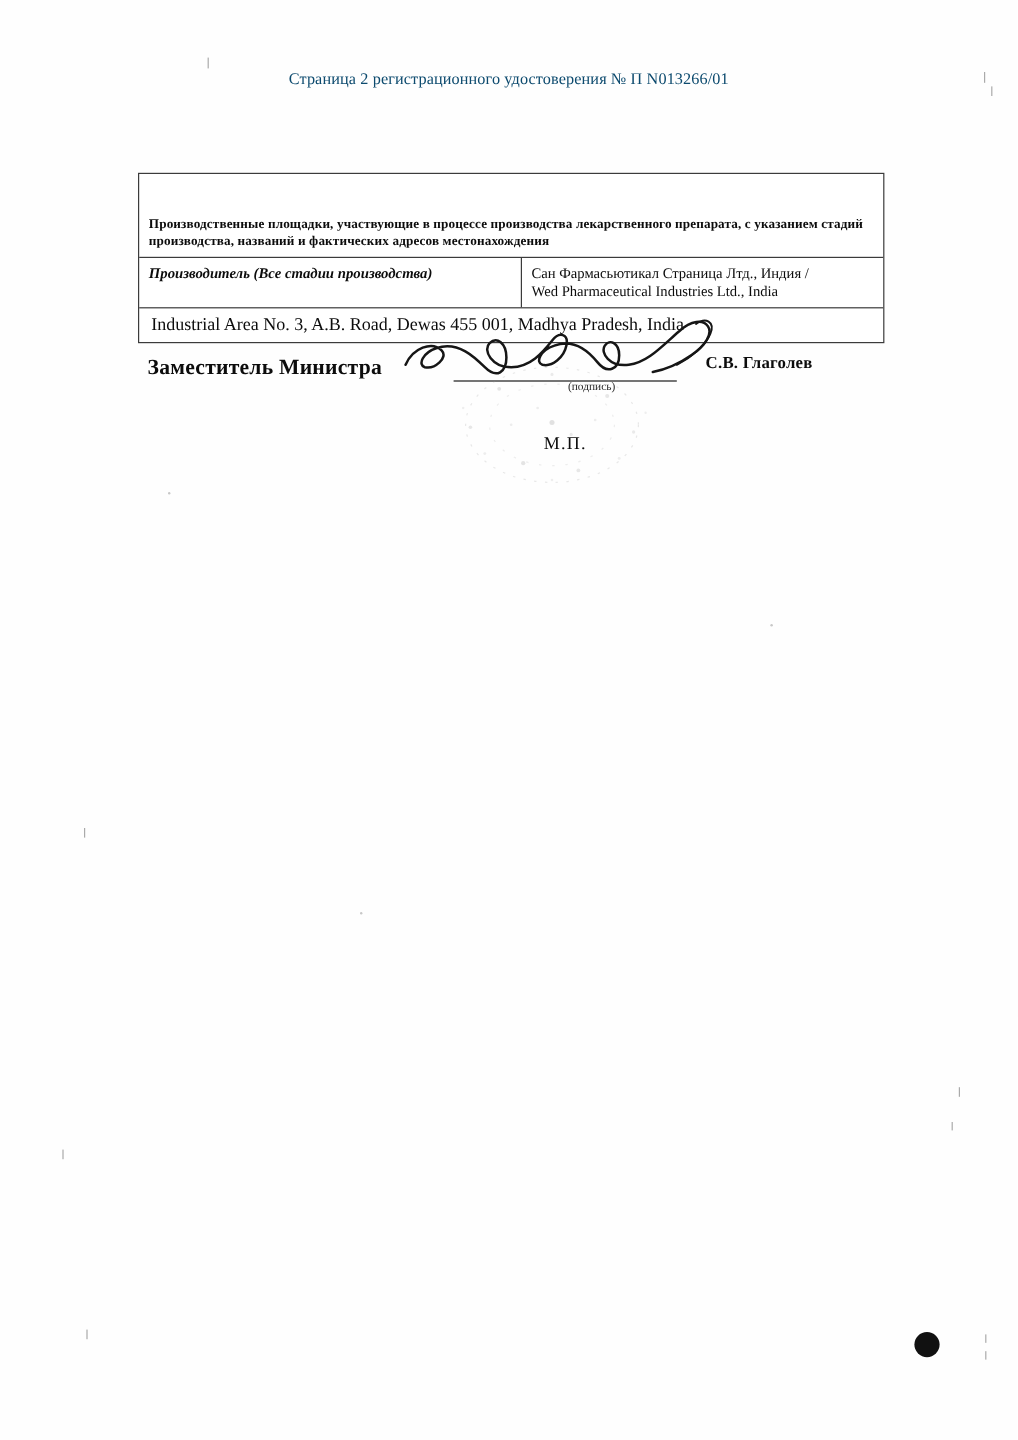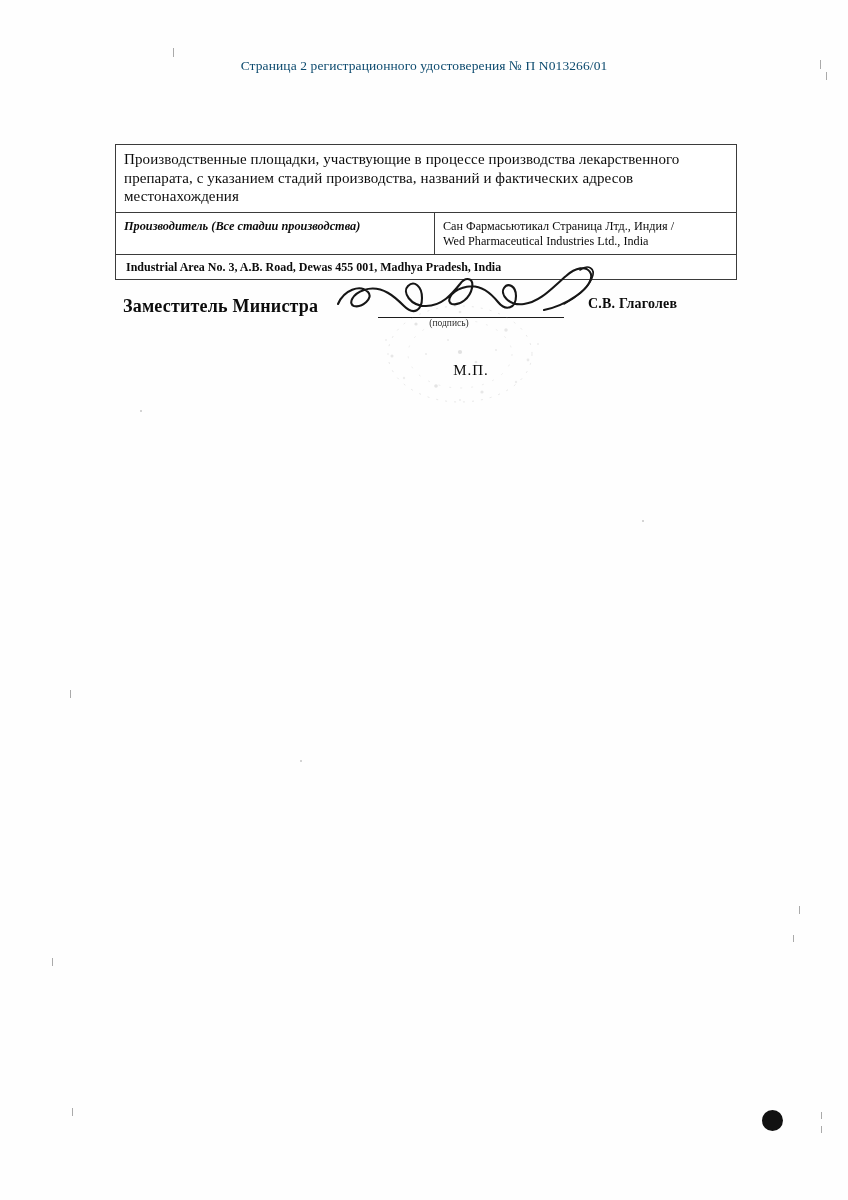--- a/index.html
+++ b/index.html
@@ -58,47 +58,47 @@
   .row:last-child { border-bottom: none; }
 
   .cell {
     padding: 4px 6px 5px 6px;
     box-sizing: border-box;
     font-size: 12.4px;
     line-height: 1.22;
   }
   .cell-title {
     width: 100%;
-    font-weight: normal;
+    font-weight: bold;
     letter-spacing: .1px;
     padding: 5px 8px 6px 8px;
-    font-size: 15px;
+    font-size: 11px;
     line-height: 1.24;
+    margin-top: 31px;
   }
   .cell-left {
     width: 320px;
     border-right: 1px solid #3b3b3b;
     font-style: italic;
     font-weight: bold;
     font-size: 12.3px;
     padding-top: 6px;
     padding-left: 8px;
   }
   .cell-right {
     width: 302px;
     font-size: 12.2px;
     padding-top: 6px;
     padding-left: 8px;
   }
   .cell-right span { display: block; }
   .cell-address {
     width: 100%;
-    font-size: 12px;
+    font-size: 15px;
     padding: 5px 8px 5px 10px;
-    font-weight: bold;
   }
 
   
   .sign-row {
     position: absolute;
     left: 0;
     top: 296px;
     width: 848px;
     height: 40px;
   }
@@ -120,21 +120,21 @@
   }
   .sign-rule {
     position: absolute;
     left: 378px;
     top: 21px;
     width: 186px;
     border-bottom: 1px solid #1c1c1c;
   }
   .sign-caption {
     position: absolute;
-    left: 356px;
+    left: 400px;
     top: 22px;
     width: 186px;
     text-align: center;
     font-size: 9.5px;
     color: #2a2a2a;
   }
   .mp {
     position: absolute;
     left: 378px;
     top: 66px;

